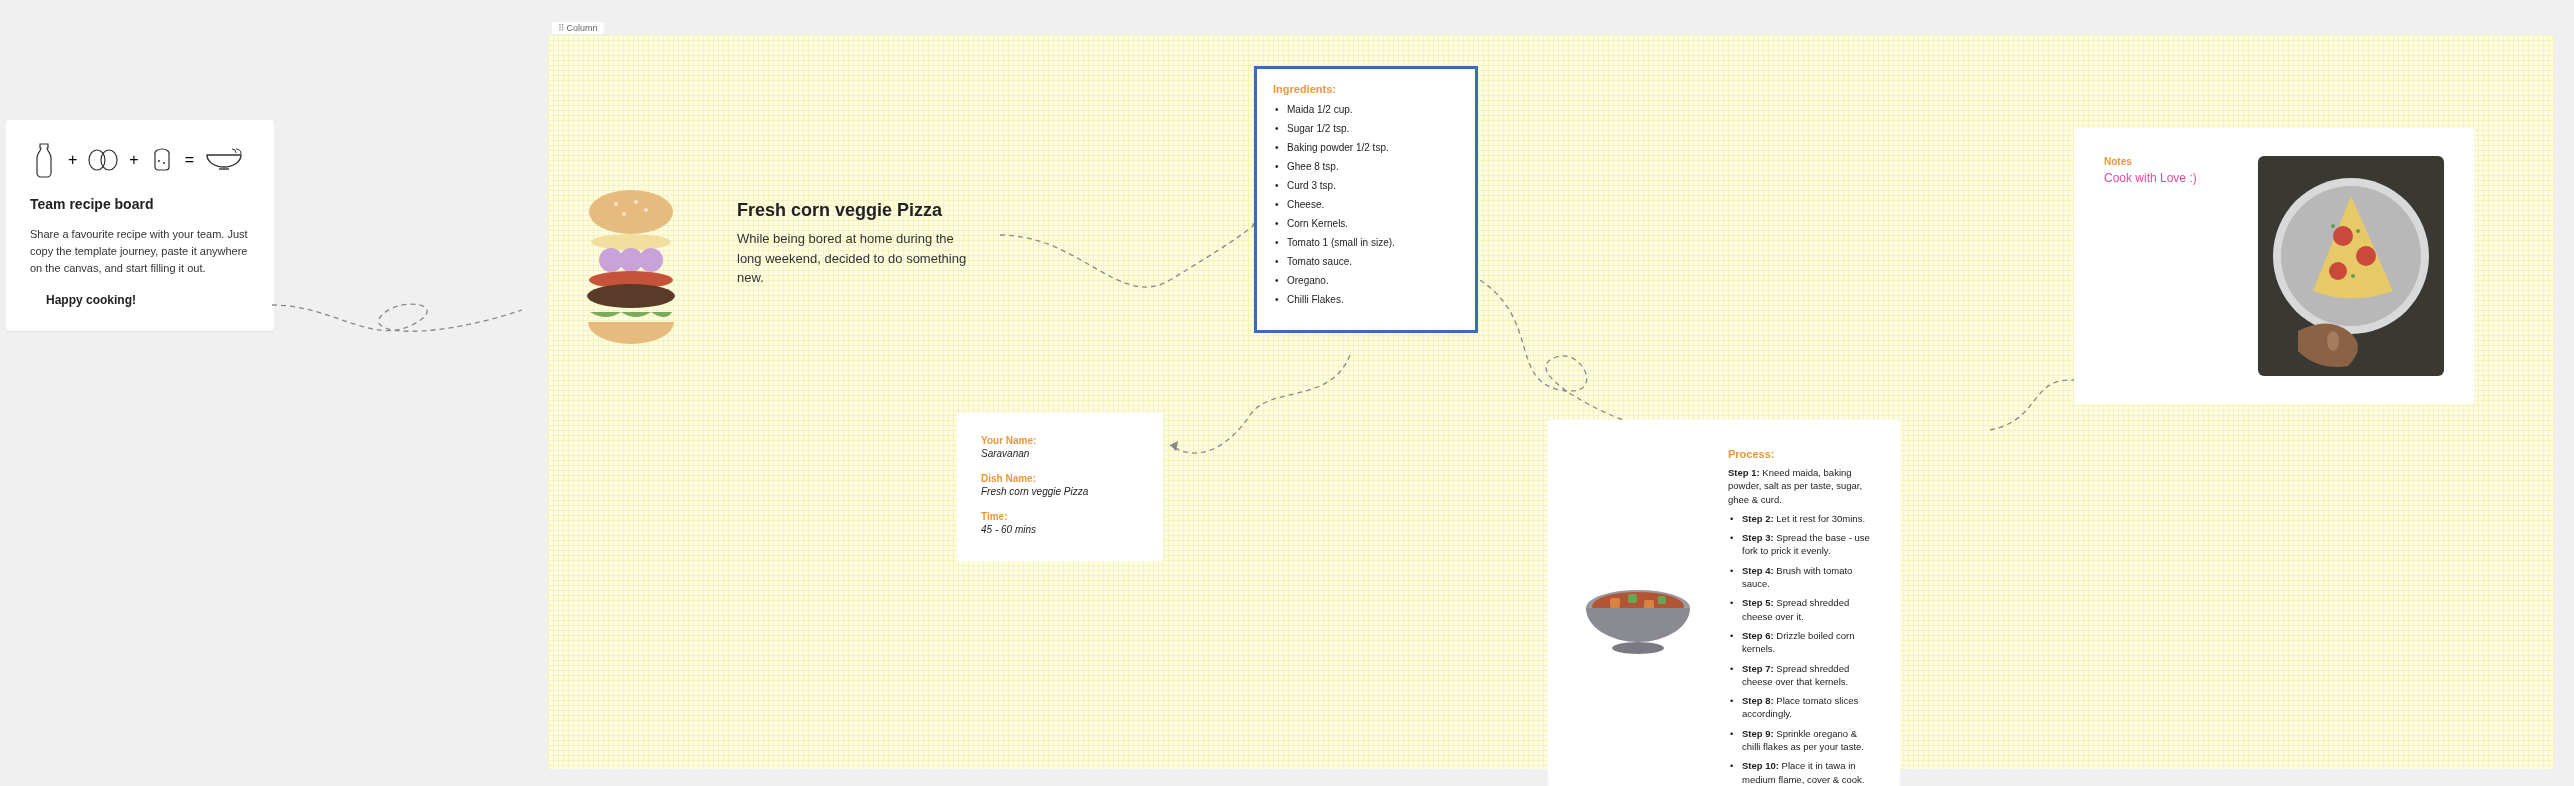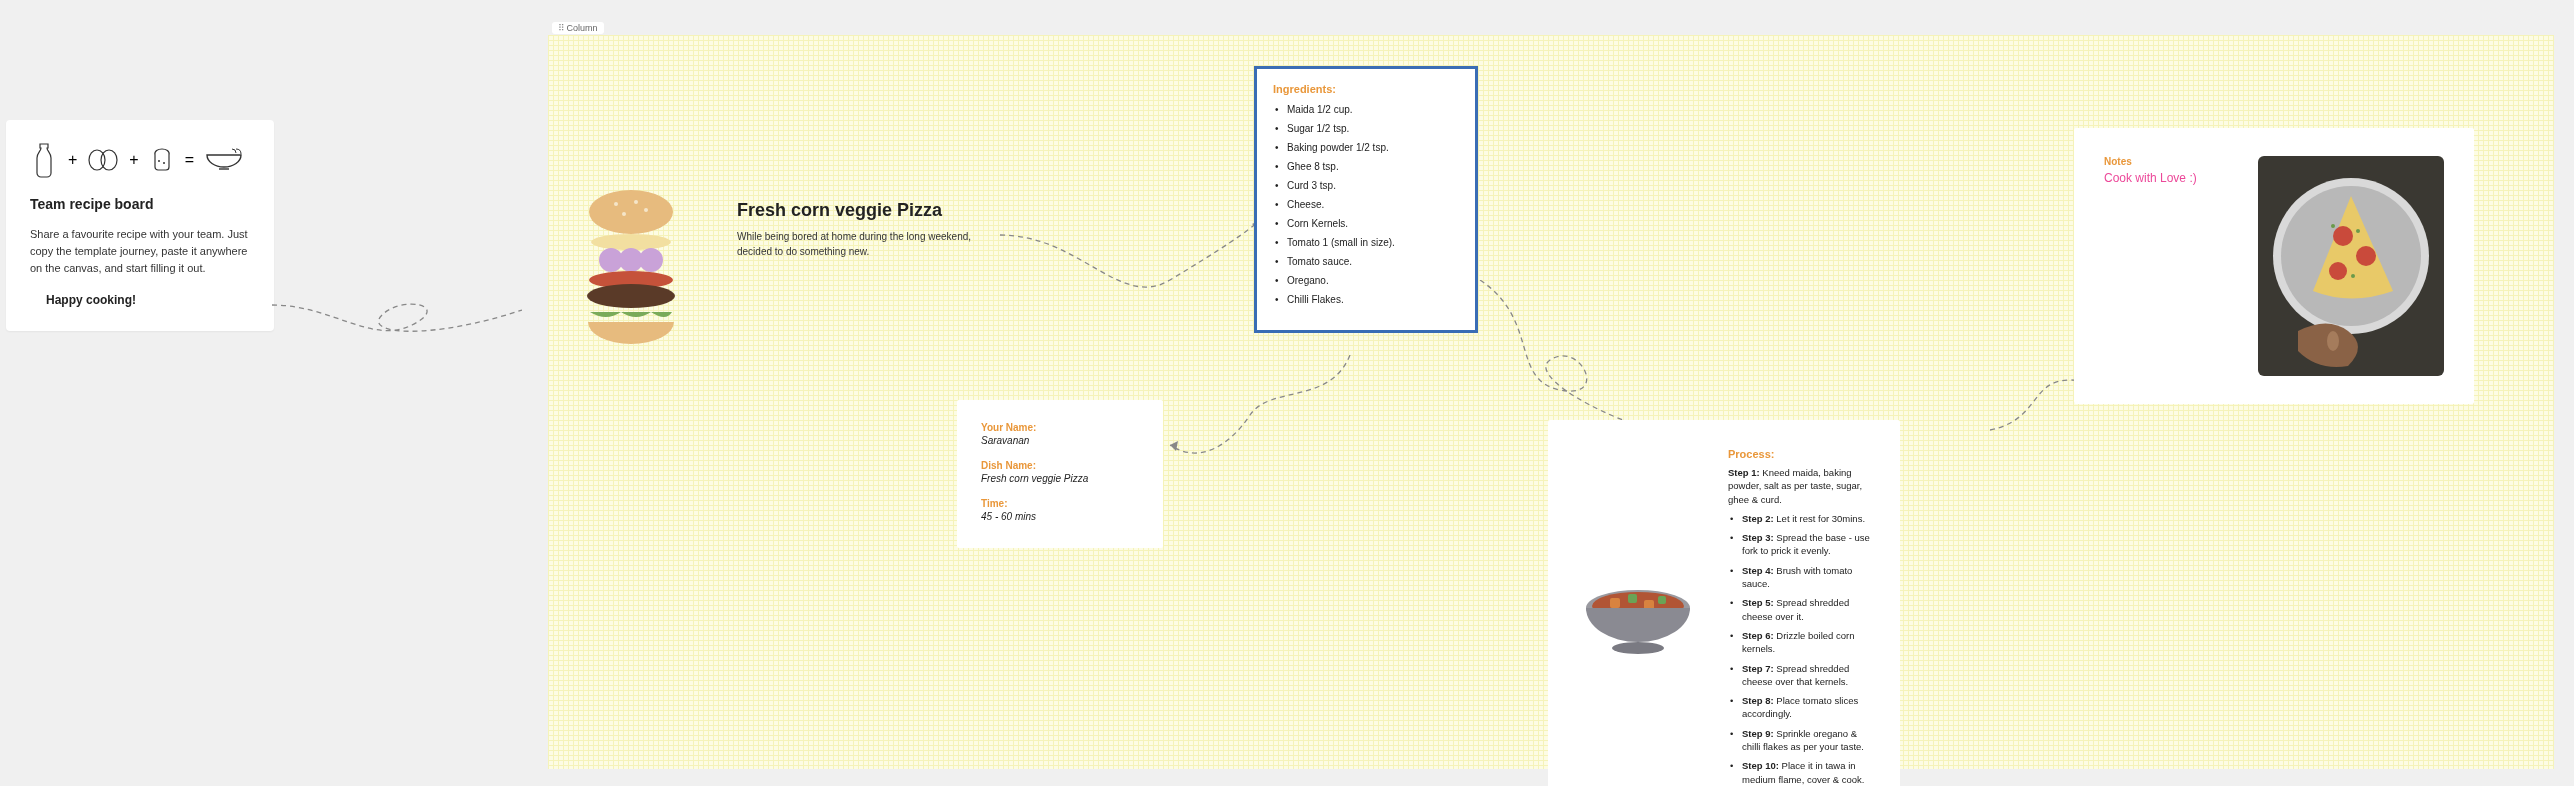--- a/index.html
+++ b/index.html
@@ -57,21 +57,21 @@
   .intro-body { font-size: 11px; color: #333; line-height: 1.55; margin-bottom: 16px; }
   .intro-footer { font-weight: 700; font-size: 12px; color: #222; padding-left: 16px; }
 
   .recipe-title-card {
     position: absolute;
     left: 737px;
     top: 200px;
     width: 240px;
   }
   .recipe-title { font-weight: 700; font-size: 18px; color: #222; margin-bottom: 8px; }
-  .recipe-sub { font-size: 10px; color: #333; line-height: 1.5; }
+  .recipe-sub { font-size: 13px; color: #333; line-height: 1.5; }
 
   .burger-illustration {
     position: absolute;
     left: 566px;
     top: 184px;
     width: 130px;
     height: 170px;
   }
 
   .ingredients-card {
@@ -84,21 +84,21 @@
     padding: 14px 16px 18px 16px;
   }
   .ing-label { color: #e9973a; font-size: 11px; font-weight: 700; margin-bottom: 8px; }
   .ing-list { list-style: none; padding-left: 14px; }
   .ing-list li { position: relative; font-size: 10px; color: #222; margin-bottom: 6px; line-height: 1.3; }
   .ing-list li::before { content: "•"; position: absolute; left: -12px; color: #222; }
 
   .author-card {
     position: absolute;
     left: 957px;
-    top: 400px;
+    top: 413px;
     width: 206px;
     background: #fff;
     padding: 22px 24px 26px 24px;
     border-radius: 2px;
   }
   .field-label { color: #e9973a; font-size: 10px; font-weight: 600; }
   .field-value { font-size: 10px; color: #222; margin-top: 2px; margin-bottom: 14px; font-style: italic; }
   .field-value:last-child { margin-bottom: 0; }
 
   .process-card {

